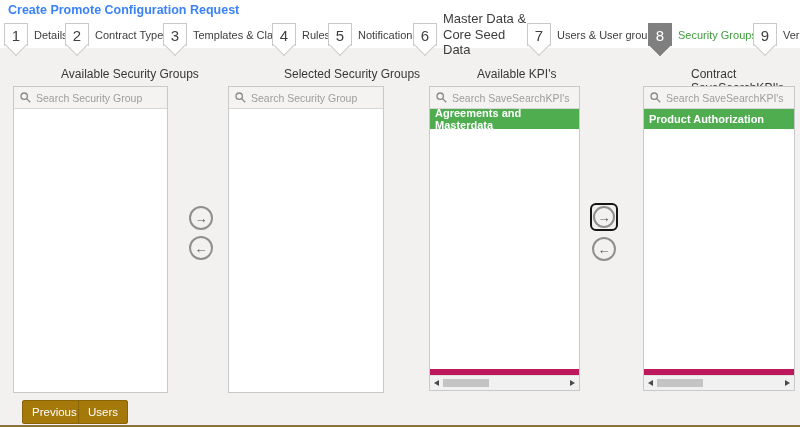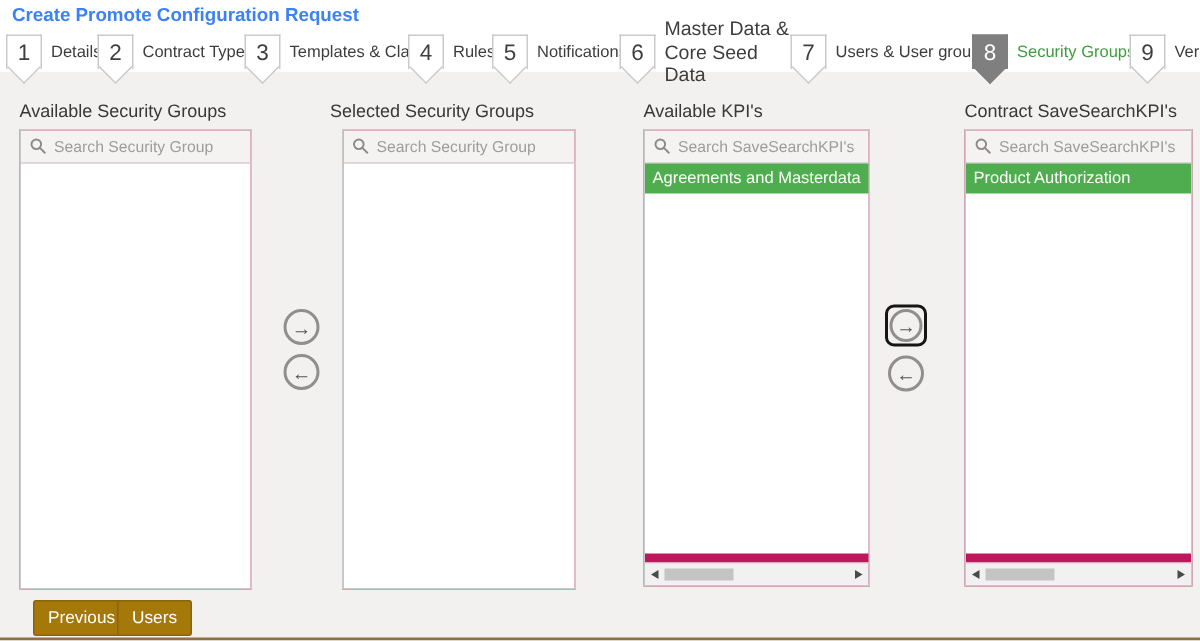--- a/index.html
+++ b/index.html
@@ -20,29 +20,29 @@
                   border-right:1px solid #c9c9c9; border-bottom:1px solid #c9c9c9;
                   transform:translate(-50%,-58%) rotate(45deg); z-index:1; }
   .badge .num { position:relative; z-index:2; }
   .step-label { font-size:11px; color:#3d3d3d; white-space:nowrap; }
   .step-label.two-line { width:90px; white-space:normal; line-height:1.2; font-size:13px; }
   .step.active .badge { background:#7f7f7f; border-color:#7f7f7f; color:#fff; }
   .step.active .badge::after { background:#7f7f7f; border-color:#7f7f7f; }
   .step.active .step-label { color:#3f9c3f; }
 
   
-  .col-head { position:absolute; top:67px; font-size:12px; color:#383838; z-index:2; }
+  .col-head { position:absolute; top:67px; font-size:12px; color:#383838; z-index:2;margin-left:48px; }
 
   
   .panel { position:absolute; background:#be185d; border:1px solid #c9c9c9; z-index:2; }
   .search-row { display:flex; align-items:center; gap:5px; padding:0 6px; height:22px;
                 background:#f4f3f1; border-bottom:1px solid #d6d6d6; cursor:text; }
   .search-placeholder { font-size:10.5px; color:#9d9d9d; white-space:nowrap; overflow:hidden; }
   .list { position:absolute; left:0; right:0; top:22px; bottom:0; background:#fff; }
-  .list.with-scroll { bottom:21px; }
+  .list.with-scroll { bottom:21px;font-weight:bold; }
   .list-item-selected { height:20px; display:flex; align-items:center; padding:0 5px;
                         background:#4fad50; color:#fff; font-size:11px; }
 
   
   .hscroll { position:absolute; left:0; right:0; bottom:0; height:15px; background:#f1f1f1; border-top:1px solid #e0e0e0; }
   .hs-arrow-left { position:absolute; left:4px; top:4px; width:0; height:0;
                    border-top:3.5px solid transparent; border-bottom:3.5px solid transparent; border-right:5px solid #4a4a4a; }
   .hs-arrow-right { position:absolute; right:4px; top:4px; width:0; height:0;
                     border-top:3.5px solid transparent; border-bottom:3.5px solid transparent; border-left:5px solid #4a4a4a; }
   .hs-thumb { position:absolute; left:13px; top:3px; width:46px; height:8px; background:#c4c4c4; }
@@ -116,21 +116,21 @@
     <span class="step-label">Security Groups</span>
   </div>
   <div class="step" style="left:753px">
     <div class="badge">
         <span class="num">9</span>
       </div>
     <span class="step-label">Verify</span>
   </div>
 
   <div class="col-head" style="left:13px">Available Security Groups</div>
-  <div class="col-head" style="left:220px">Selected Security Groups</div>
+  <div class="col-head" style="left:236px">Selected Security Groups</div>
   <div class="col-head" style="left:429px">Available KPI's</div>
   <div class="col-head" style="left:643px">Contract SaveSearchKPI's</div>
 
   <div class="panel" style="left:13px; top:86px; width:155px; height:307px;">
     <div class="search-row">
       <svg width="11" height="11" viewBox="0 0 11 11">
         <circle cx="4.2" cy="4.2" r="3.2" fill="none" stroke="#8a8a8a" stroke-width="1.3"></circle>
         <line x1="6.6" y1="6.6" x2="10.2" y2="10.2" stroke="#8a8a8a" stroke-width="1.3"></line>
       </svg>
       <span class="search-placeholder">Search Security Group</span>

